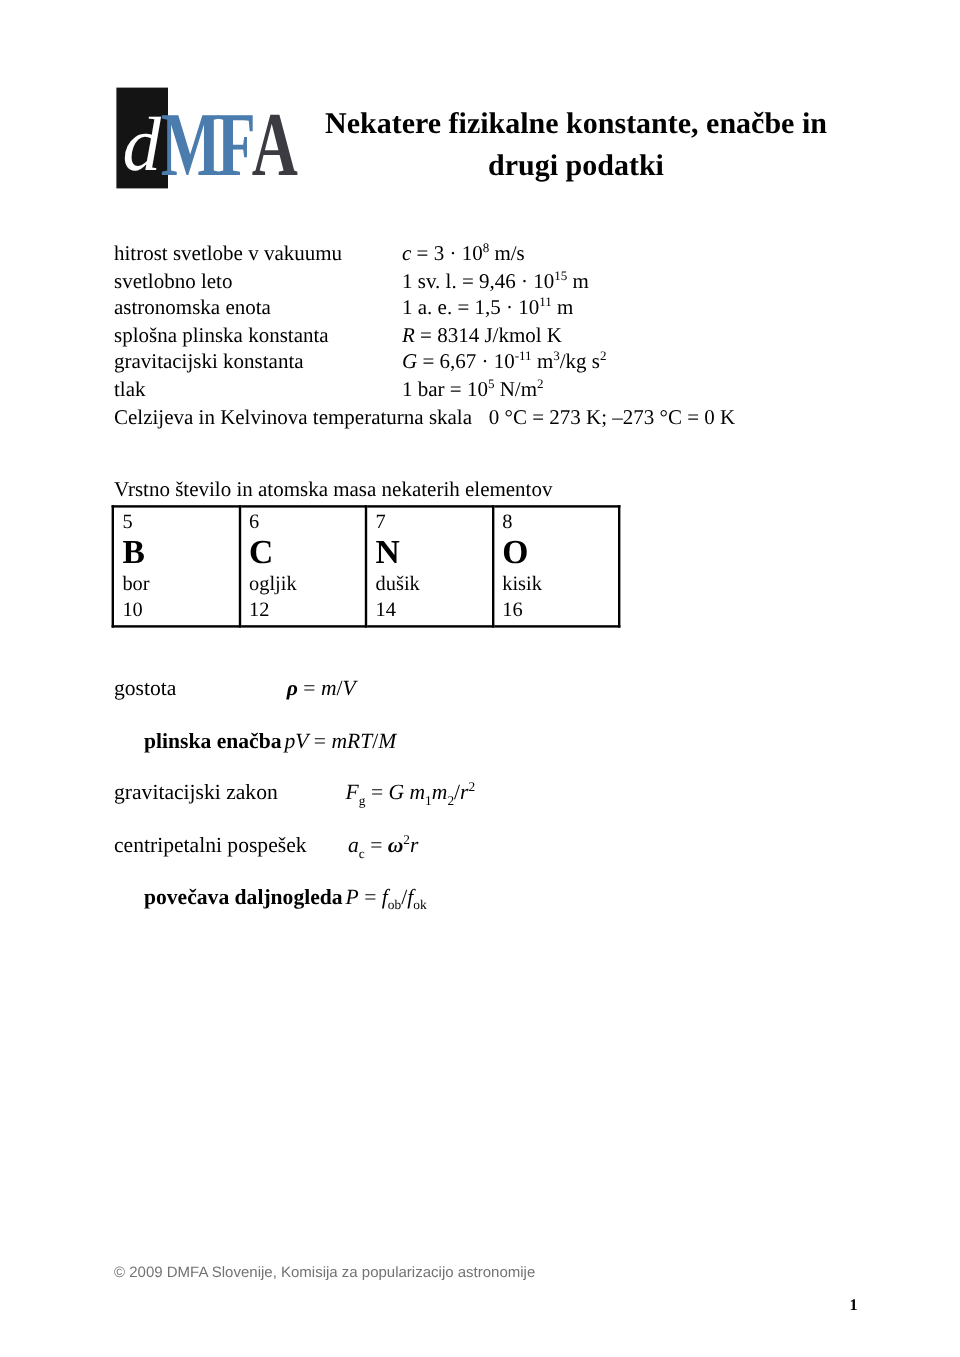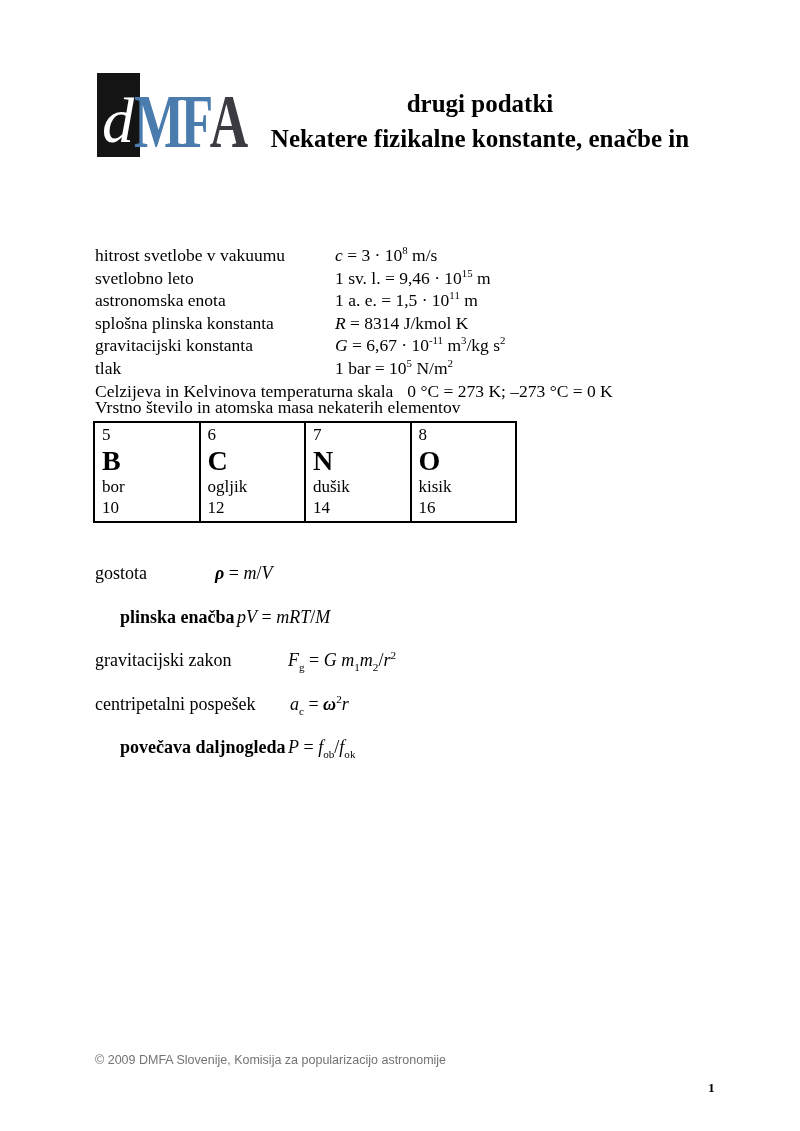--- a/index.html
+++ b/index.html
@@ -21,21 +21,21 @@
   }
   .logo-m,.logo-f{color:#4a7cae;}
   .logo-a{color:#3b3b41;}
 
   .title{
     position:absolute; left:240px; top:86px; width:480px; text-align:center;
     font-weight:bold; font-size:25px; line-height:35px;
   }
 
   
-  .constants{position:absolute; left:95px; top:200px; width:680px; font-size:17.5px;margin-top:44px;}
+  .constants{position:absolute; left:95px; top:200px; width:680px; font-size:17.5px;}
   .c-row{display:flex; line-height:22.6px;}
   .c-label{width:240px; flex:none;}
   .c-row-full{display:block; line-height:22.6px;}
   .c-value-inline{margin-left:14px;}
   sup{font-size:0.62em; line-height:0; vertical-align:super;}
   sub{font-size:0.62em; line-height:0; vertical-align:sub;}
 
   
   .table-title{position:absolute; left:95px; top:397px; font-size:17.5px;}
   .el-table{
@@ -72,22 +72,22 @@
       <span class="logo-d">d</span>
     </div>
     <div class="logo-mfa">
       <span class="logo-m">M</span>
       <span class="logo-f">F</span>
       <span class="logo-a">A</span>
     </div>
   </div>
 
   <div class="title">
+    <div>Nekatere fizikalne konstante, enačbe in</div>
     <div>drugi podatki</div>
-    <div>Nekatere fizikalne konstante, enačbe in</div>
   </div>
 
   <div class="constants">
     <div class="c-row">
       <span class="c-label">hitrost svetlobe v vakuumu</span>
       <span class="c-value"><i>c</i> = 3 · 10<sup>8</sup> m/s</span>
     </div>
     <div class="c-row">
       <span class="c-label">svetlobno leto</span>
       <span class="c-value">1 sv. l. = 9,46 · 10<sup>15</sup> m</span>
@@ -141,21 +141,21 @@
         <div class="el-name">kisik</div>
         <div class="el-mass">16</div>
       </td>
     </tr>
   </tbody>
     </table>
 
   <div class="equations">
     <div class="eq-row">
       <span class="eq-label">gostota</span>
-      <span class="eq-formula" style="left:120px"><b><i>ρ</i></b> = <i>m</i>/<i>V</i></span>
+      <span class="eq-formula" style="left:144px"><b><i>ρ</i></b> = <i>m</i>/<i>V</i></span>
     </div>
     <div class="eq-row">
       <span class="eq-label bold">plinska enačba</span>
       <span class="eq-formula" style="left:142px"><i>pV</i> = <i>mRT</i>/<i>M</i></span>
     </div>
     <div class="eq-row">
       <span class="eq-label">gravitacijski zakon</span>
       <span class="eq-formula" style="left:193px"><i>F</i><sub>g</sub> = <i>G</i> <i>m</i><sub>1</sub><i>m</i><sub>2</sub>/<i>r</i><sup>2</sup></span>
     </div>
     <div class="eq-row">

